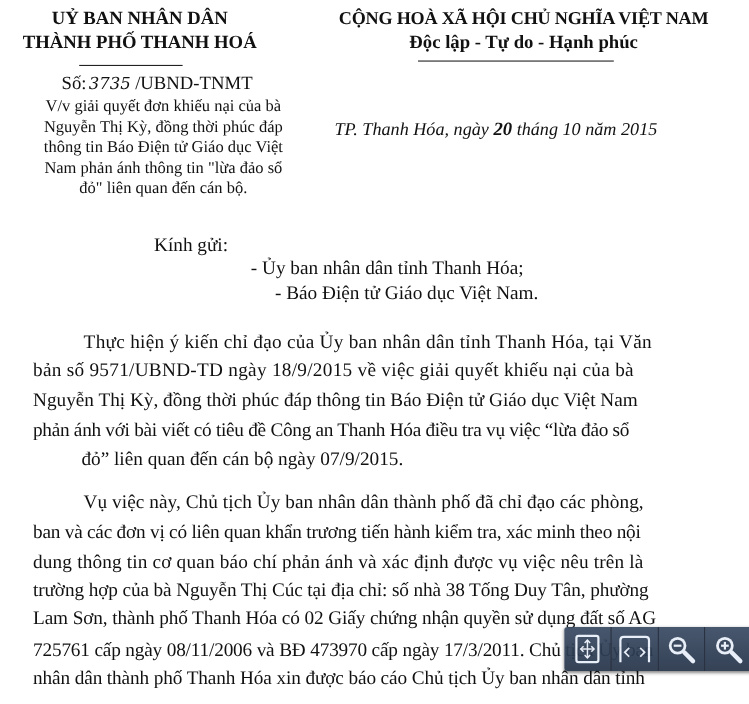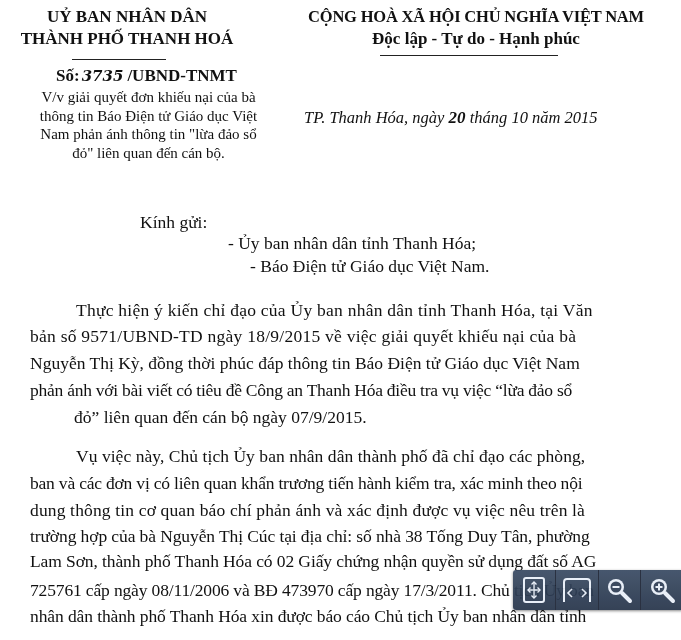--- a/index.html
+++ b/index.html
@@ -7,21 +7,21 @@
     width:681px; height:640px; overflow:hidden; position:relative;
     background:#ffffff; color:#111;
     font-family:"Liberation Serif", "DejaVu Serif", serif;
   }
   .abs { position:absolute; white-space:nowrap; }
   .hdr-left { left:0; width:232px; text-align:center; font-weight:bold; font-size:17px; line-height:22px; top:6px;margin-left:11px; }
   .hdr-right { left:300px; width:352px; text-align:center; font-weight:bold; line-height:22px; top:6px; }
   .hdr-right .l1 { font-size:16.5px; letter-spacing:-0.2px; }
   .hdr-right .l2 { font-size:17px; }
   .rule { position:absolute; height:1px; background:#222; }
-  .so { left:56px; top:66px; font-size:17px;font-weight:bold; }
+  .so { left:56px; top:66px; font-size:17px; }
   .so .num { font-family:"DejaVu Serif", serif; font-style:italic; font-size:15px; letter-spacing:0px; margin:0 4px 0 2px; }
   .date { left:304px; top:64px; font-size:16.5px; font-style:italic;margin-top:44px; }
   .date .hand { font-weight:bold; font-size:17px; }
   .subject { left:0; width:297px; top:88px; text-align:center; font-size:15px; line-height:18.5px; white-space:normal; }
   .subject div { white-space:nowrap; }
   .kinh { left:140px; top:212px; font-size:17.5px; }
   .recip { left:228px; font-size:17.5px; }
   .line { position:absolute; white-space:nowrap; font-size:17.5px; }
   
   .toolbar {
@@ -53,20 +53,21 @@
 </div>
 
 <div class="abs date">
   <span>TP. Thanh Hóa, ngày</span>
   <span class="hand">20</span>
   <span>tháng 10 năm 2015</span>
 </div>
 
 <div class="abs subject">
   <div>V/v giải quyết đơn khiếu nại của bà</div>
+  <div>Nguyễn Thị Kỳ, đồng thời phúc đáp</div>
   <div>thông tin Báo Điện tử Giáo dục Việt</div>
   <div>Nam phản ánh thông tin "lừa đảo sổ</div>
   <div>đỏ" liên quan đến cán bộ.</div>
 </div>
 
 <div class="abs kinh">Kính gửi:</div>
 <div class="abs recip" style="top:233px;">- Ủy ban nhân dân tỉnh Thanh Hóa;</div>
 <div class="abs recip" style="top:256px;margin-left:22px;">- Báo Điện tử Giáo dục Việt Nam.</div>
 
 <div>

